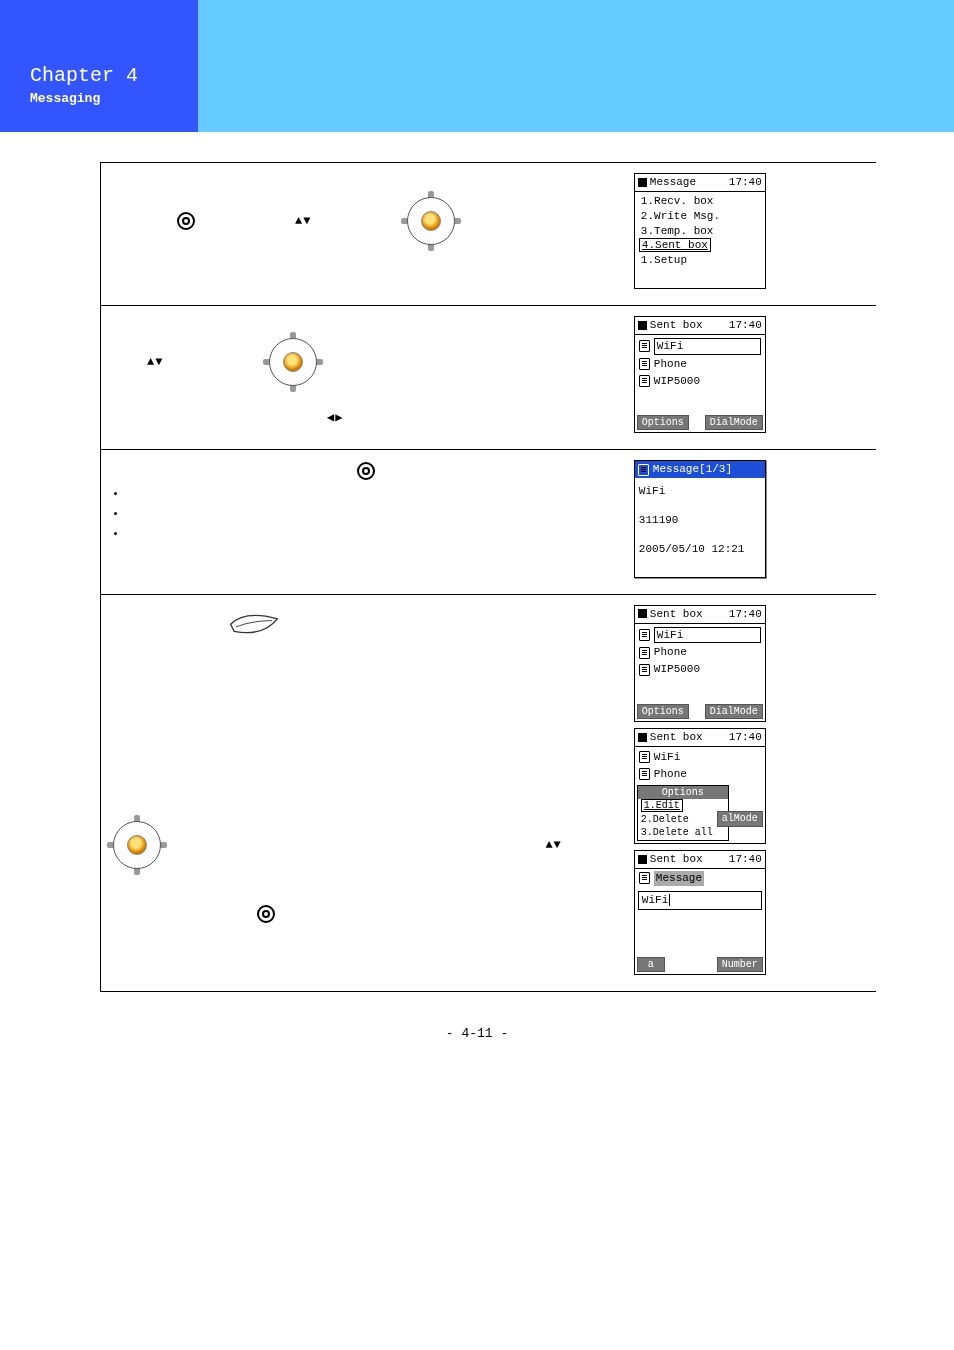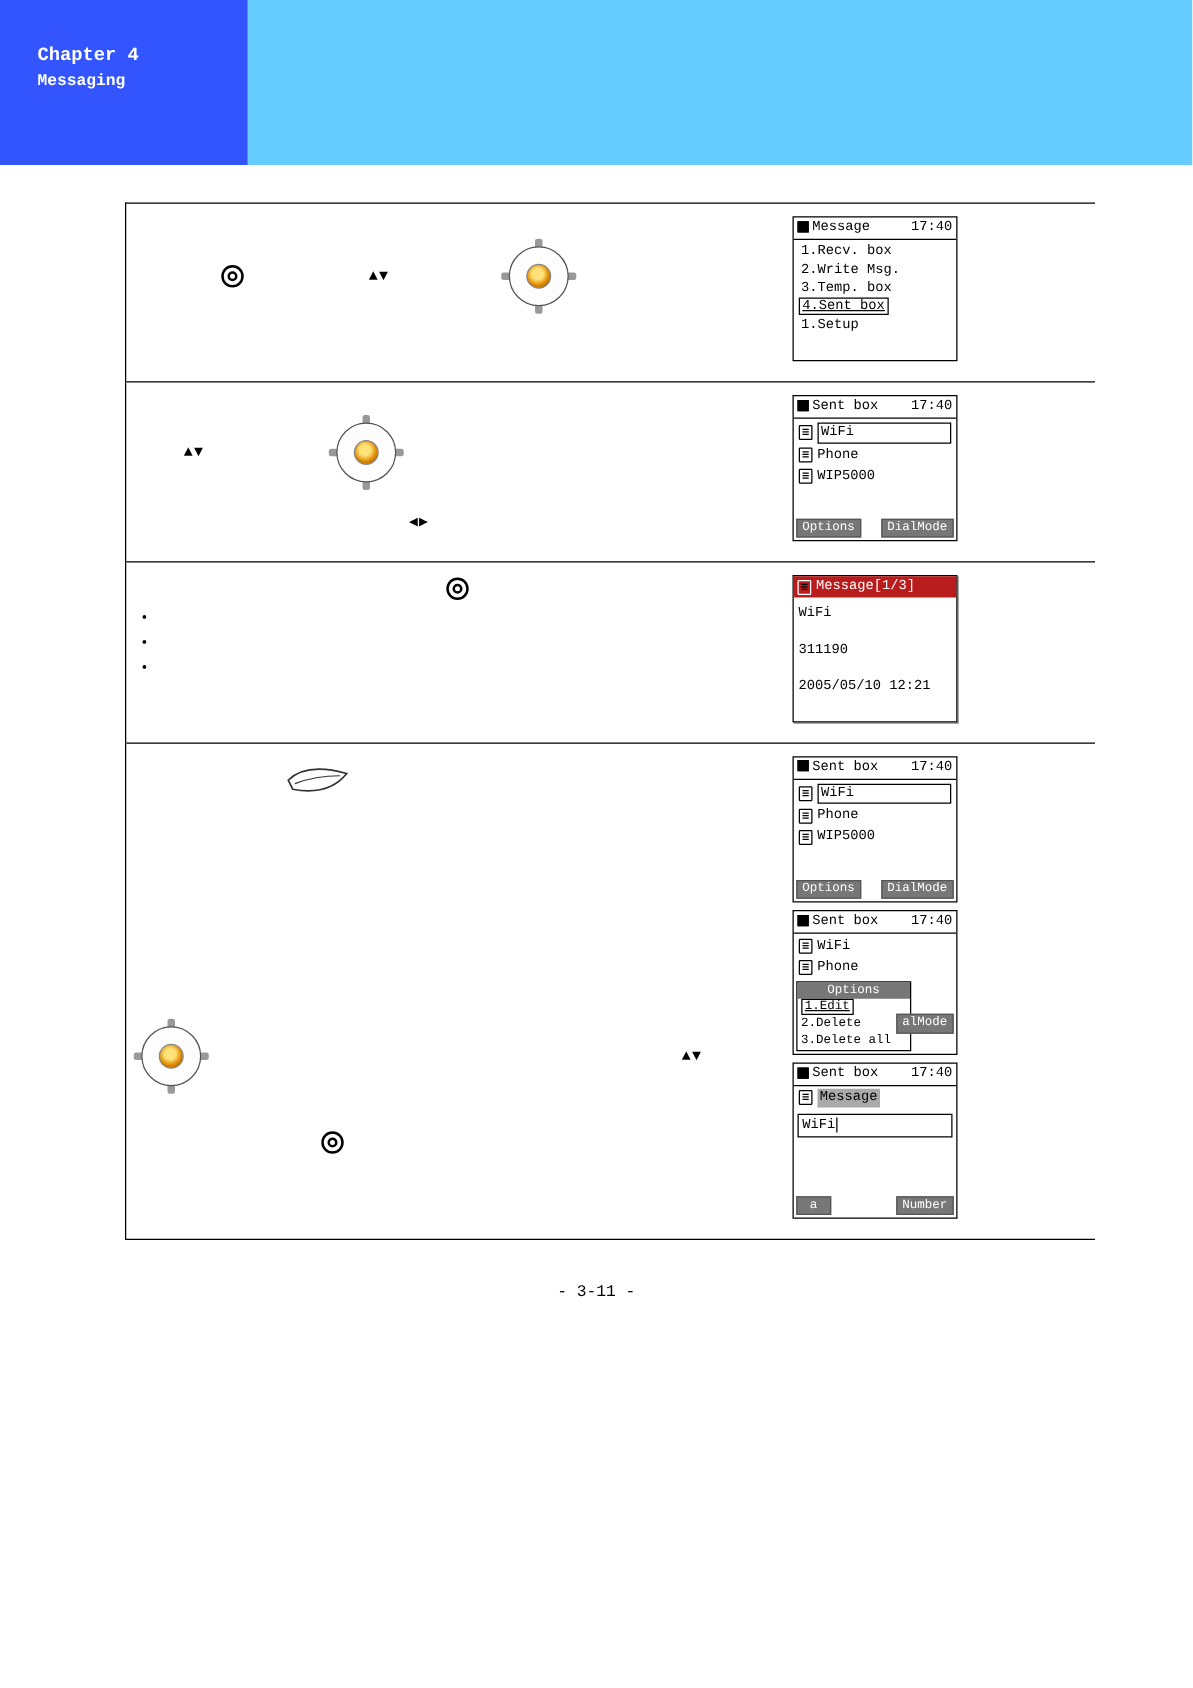--- a/index.html
+++ b/index.html
@@ -17,21 +17,21 @@
     background: #66ccff;
     display: flex;
   }
   .chapter-block {
     width: 198px;
     height: 132px;
     background: #3355ff;
     color: #fff;
     padding: 36px 0 0 30px;
   }
-  .chapter-title { font-size: 15px; font-weight: bold; }
+  .chapter-title { font-size: 20px; font-weight: normal; margin-top: 28px; }
   .chapter-sub { font-size: 13px; font-weight: bold; margin-top: 4px; }
   .content {
     margin: 30px 78px 0 100px;
   }
   table.main {
     border-collapse: collapse;
     width: 100%;
   }
   table.main td {
     border-top: 1px solid #000;
@@ -52,21 +52,21 @@
     line-height: 1.35;
     margin: 2px 0 6px 0;
   }
   .phone.shadow { box-shadow: 1px 1px 0 #888; }
   .ph-title {
     display: flex;
     justify-content: space-between;
     padding: 1px 3px;
     border-bottom: 1px solid #000;
   }
-  .ph-title.dark { background: #b91c1c; color: #fff; border-bottom: none; align-items: center; }
+  .ph-title.dark { background: #1d4ed8; color: #fff; border-bottom: none; align-items: center; }
   .ph-title .sq { display:inline-block; width:9px; height:9px; border:1px solid #000; background:#000; margin-right:3px; vertical-align:middle; }
   .ph-body { padding: 2px 4px 20px 4px; min-height: 78px; position: relative; }
   .ph-body.tight { min-height: 40px; padding-bottom: 4px; }
   .boxed { border:1px solid #000; padding: 0 2px; display:inline-block; }
   .menu-item { padding-left: 2px; }
   .sel { border:1px solid #000; padding: 0 2px; text-decoration: underline; }
   .softkeys { display:flex; justify-content:space-between; padding: 0 2px 2px 2px; }
   .sk { background:#777; color:#fff; padding:0 4px; border:1px solid #555; font-size:10px; }
   .list-row { display:flex; align-items:center; gap:4px; padding:1px 0; }
   .doc-icon { width:11px; height:12px; border:1px solid #000; border-radius:1px; display:inline-block; position:relative; }
@@ -329,13 +329,13 @@
       </div>
     </div>
 
   </td>
 </tr>
 
 </tbody>
     </table>
 </div>
 
-<div class="footer">- 3-11 -</div>
+<div class="footer">- 4-11 -</div>
 
 </body></html>

